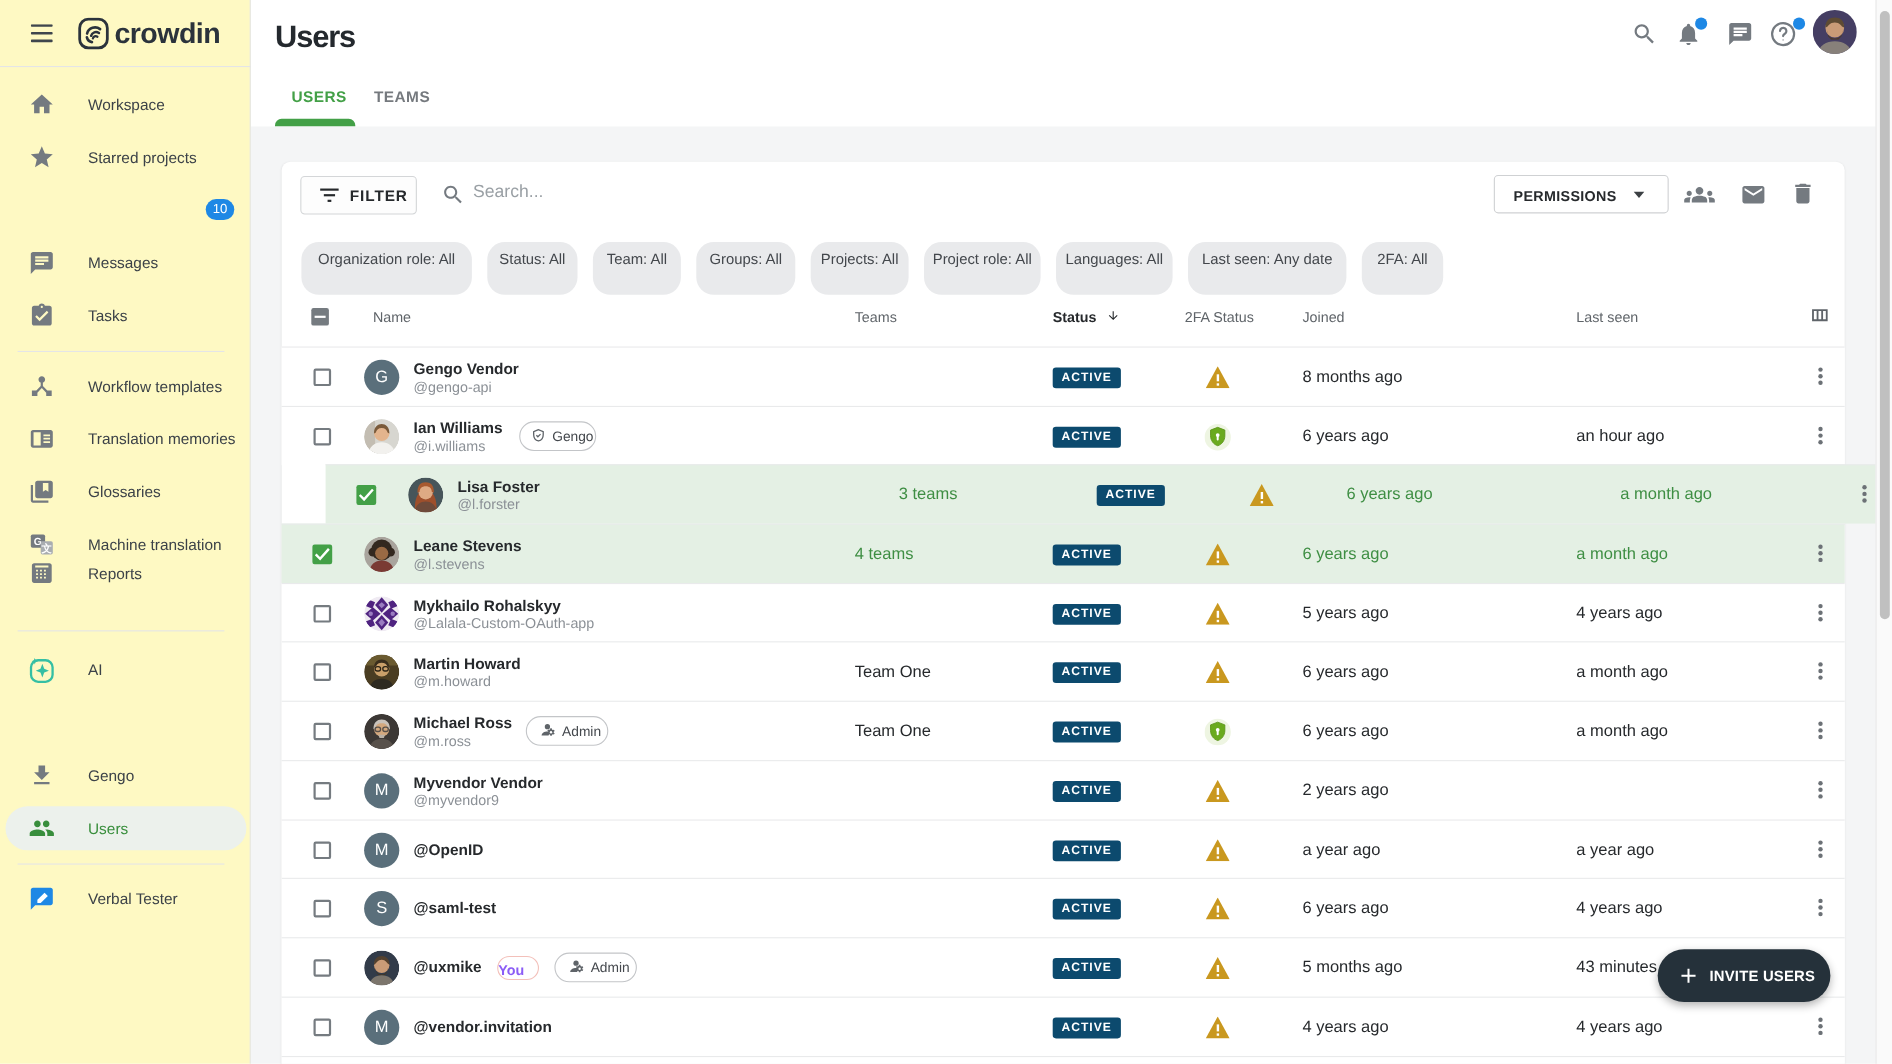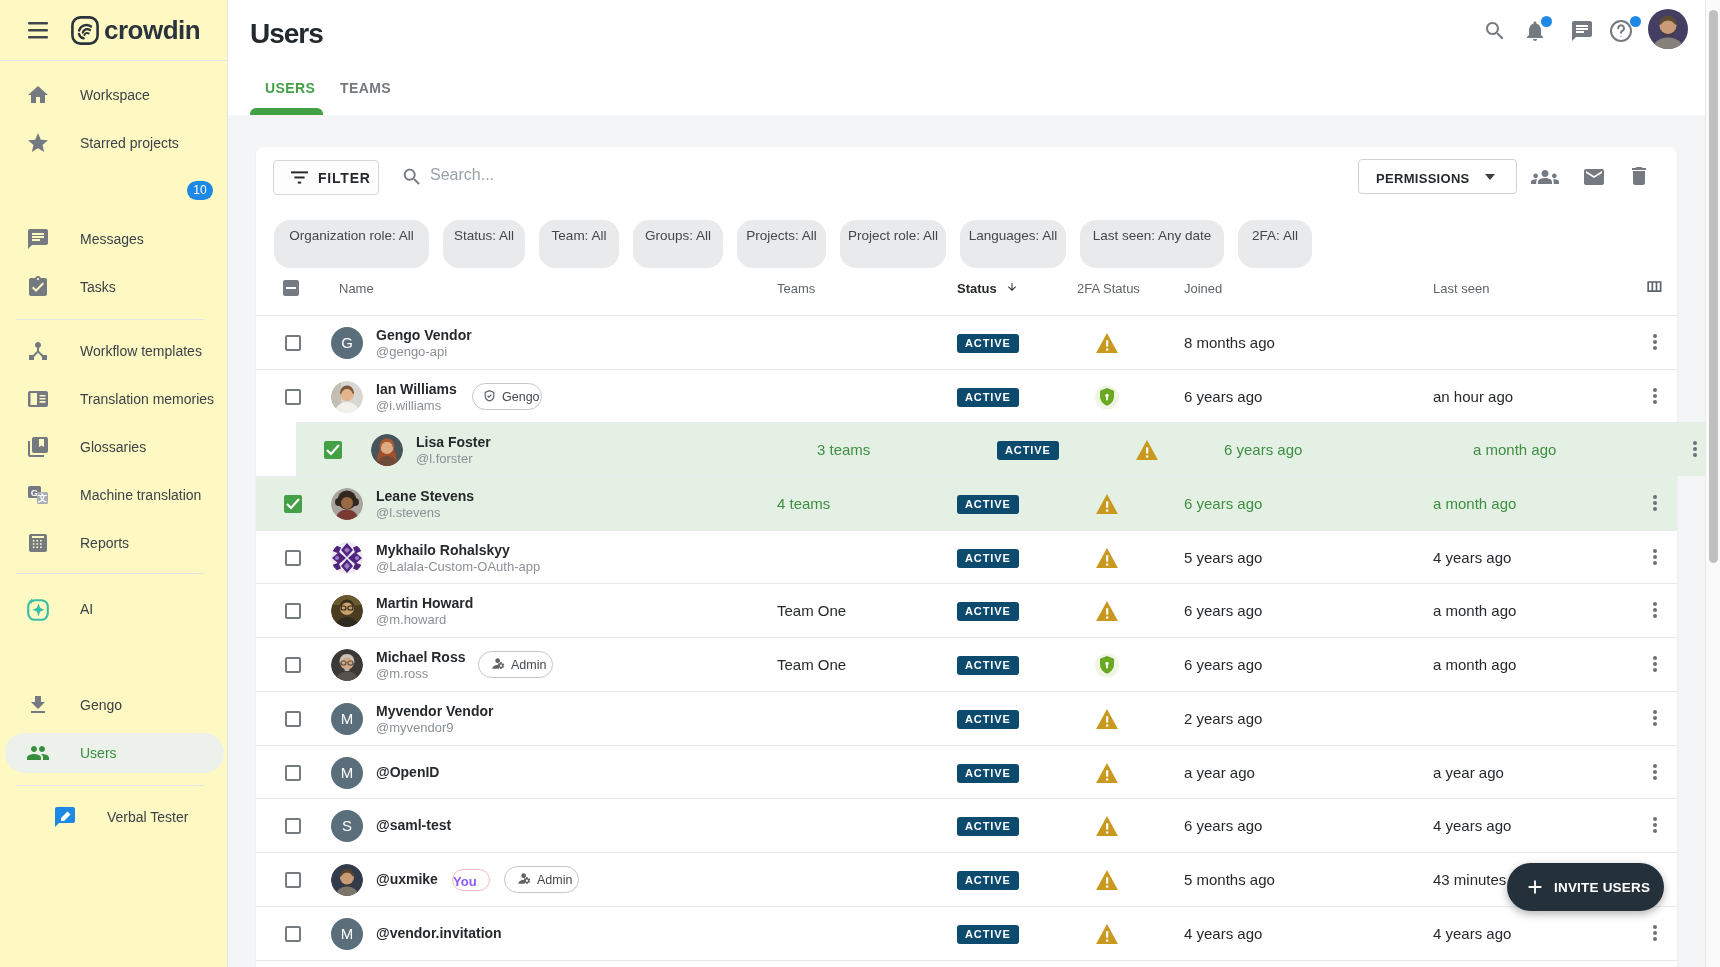--- a/index.html
+++ b/index.html
@@ -131,21 +131,21 @@
   </div>
   <div class="navitem" style="top:471px;">
     <svg class="nicon" viewBox="0 0 24 24">
         <rect x="2" y="3" width="13" height="12" rx="1.6" fill="#747a80"></rect>
         <text x="8.4" y="12.6" font-size="9.5" font-weight="bold" fill="#fff" text-anchor="middle" font-family="Liberation Sans">G</text>
         <rect x="11" y="9" width="11" height="12" rx="1.6" fill="#a9adb1"></rect>
         <text x="16.5" y="18.4" font-size="9.5" font-weight="bold" fill="#fff" text-anchor="middle" font-family="Liberation Sans">文</text>
       </svg>
     <div class="ntext">Machine translation</div>
   </div>
-  <div class="navitem" style="top:519px;">
+  <div class="navitem" style="top:497px;">
     <svg class="nicon" viewBox="0 0 24 24" fill="#747a80">
         <path d="M19 3H5c-1.1 0-2 .9-2 2v14c0 1.1.9 2 2 2h14c1.1 0 2-.9 2-2V5c0-1.1-.9-2-2-2zm-1 4H6V5h12v2zM8.5 10.5H6.8V9h1.7v1.5zm3.6 0h-1.7V9h1.7v1.5zm3.6 0H14V9h1.7v1.5zm-7.2 3.2H6.8v-1.5h1.7v1.5zm3.6 0h-1.7v-1.5h1.7v1.5zm3.6 0H14v-1.5h1.7v1.5zm-7.2 3.2H6.8v-1.5h1.7v1.5zm3.6 0h-1.7v-1.5h1.7v1.5zm3.6 0H14v-1.5h1.7v1.5z"></path>
       </svg>
     <div class="ntext">Reports</div>
   </div>
   <div class="sdiv" style="top:573px;"></div>
 
   <div class="navitem" style="top:585px;">
     <svg class="nicon" viewBox="0 0 24 24">
         <rect x="2.2" y="3.2" width="19.6" height="19.6" rx="6.5" fill="none" stroke="#35bfa4" stroke-width="2.1"></rect>
@@ -161,21 +161,21 @@
     <div class="ntext">Gengo</div>
   </div>
   <div id="userspill"></div>
   <div class="navitem" style="top:729px;">
     <svg class="nicon" viewBox="0 0 24 24" fill="#388e3c">
         <path d="M16 11c1.66 0 2.99-1.34 2.99-3S17.66 5 16 5c-1.66 0-3 1.34-3 3s1.34 3 3 3zm-8 0c1.66 0 2.99-1.34 2.99-3S9.66 5 8 5C6.34 5 5 6.34 5 8s1.34 3 3 3zm0 2c-2.33 0-7 1.17-7 3.5V19h14v-2.5c0-2.33-4.67-3.5-7-3.5zm8 0c-.29 0-.62.02-.97.05 1.16.84 1.97 1.97 1.97 3.45V19h6v-2.5c0-2.33-4.67-3.5-7-3.5z"></path>
       </svg>
     <div class="ntext" style="color:#388e3c;">Users</div>
   </div>
   <div class="sdiv" style="top:785px;"></div>
-  <div class="navitem" style="top:793px;margin-left:27px;">
+  <div class="navitem" style="top:793px;">
     <svg class="nicon" viewBox="0 0 24 24">
         <path d="M20 2H4c-1.1 0-2 .9-2 2v18l4-4h14c1.1 0 2-.9 2-2V4c0-1.1-.9-2-2-2z" fill="#1e88e5"></path>
         <path d="m14.5 6.5 3 3L11 16H8v-3z" fill="#fff"></path>
       </svg>
     <div class="ntext">Verbal Tester</div>
   </div>
 </div>
 
 <div id="topbar">
   <div id="title">Users</div>

